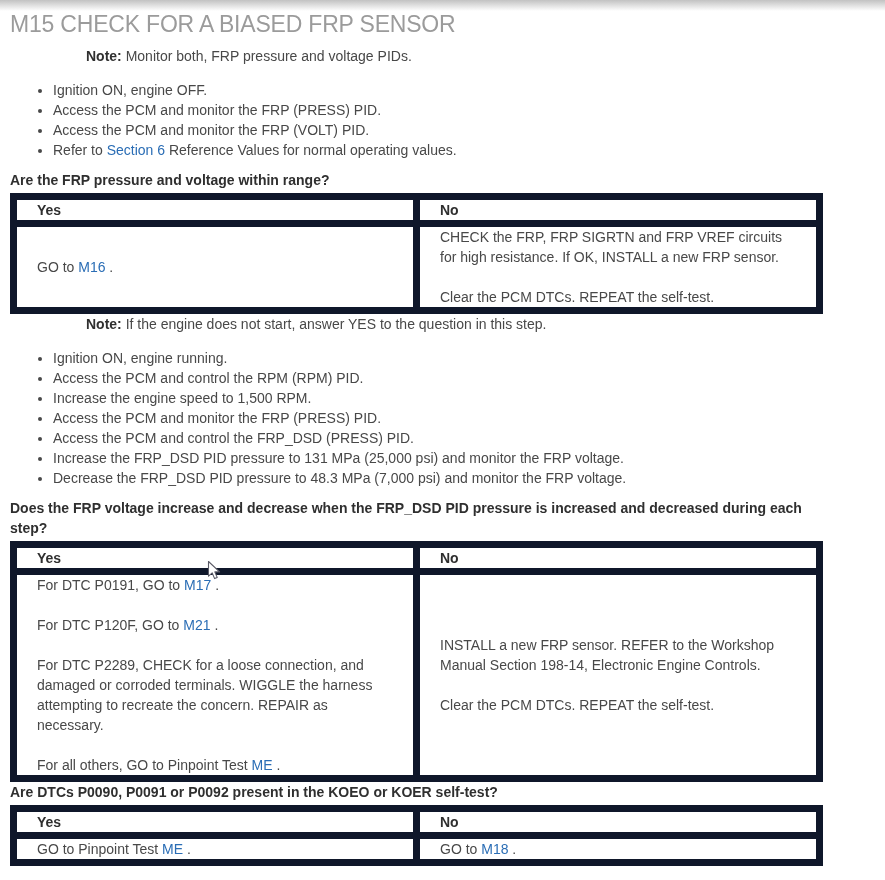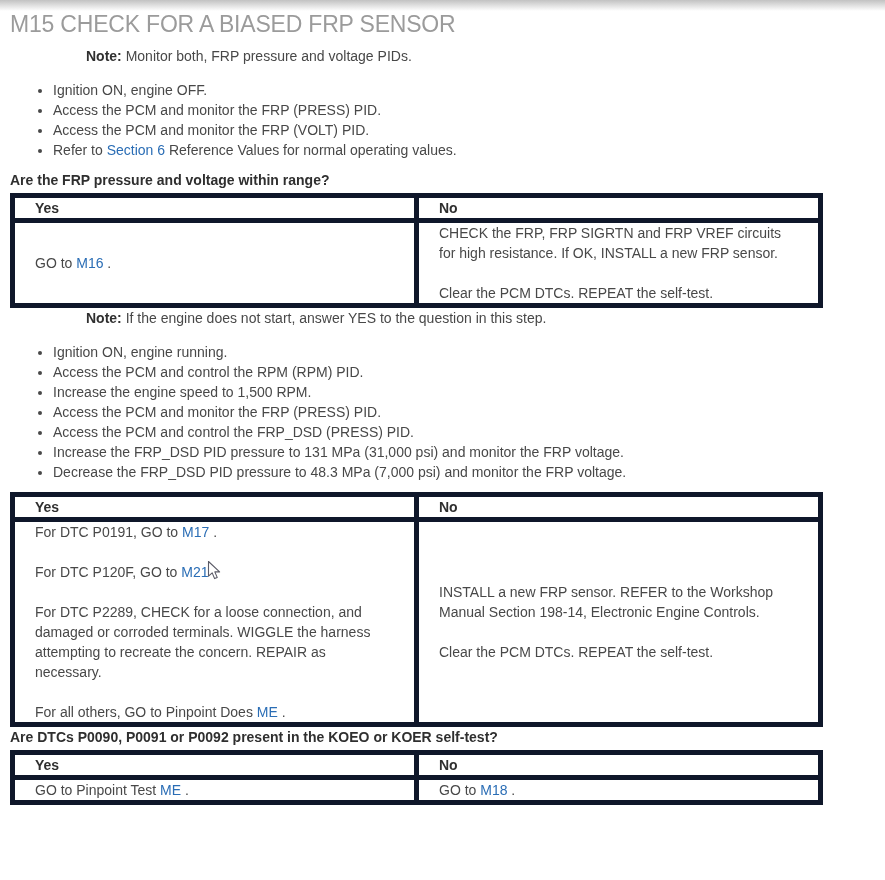--- a/index.html
+++ b/index.html
@@ -17,21 +17,21 @@
   }
   h2.hd.first{margin-top:3px;}
   h2.hd.m17{margin-top:19px;margin-bottom:9px;}
   .note{margin:0 0 14px 45px;padding-left:31px;}
   .note b{color:#303030;}
   ul.steps{margin:0 0 10px 0;padding:0 0 0 43px;list-style:disc;}
   ul.steps li{line-height:20px;}
   .question{font-weight:700;color:#2f2f2f;margin:0 0 3px 0;line-height:20px;}
   table.yn{width:813px;border-collapse:collapse;table-layout:fixed;margin:0;}
   table.yn th, table.yn td{
-    border:5px solid #0f172a;padding:0 20px;vertical-align:middle;
+    border:7px solid #0f172a;padding:0 20px;vertical-align:middle;
   }
   table.yn th{
     font-weight:700;color:#2f2f2f;text-align:left;height:20px;line-height:20px;
   }
   table.yn td{color:#484848;}
   td .cp{margin:0;line-height:20px;}
   td .cp + .cp{margin-top:20px;}
   .doclink{color:#2a6db5;text-decoration:none;cursor:pointer;}
   .cursor{position:absolute;left:207px;top:560px;width:14px;height:21px;pointer-events:none;}
 </style>
@@ -72,35 +72,36 @@
   </section>
 
   <section>
     <p class="note"><b>Note:</b><span> If the engine does not start, answer YES to the question in this step.</span></p>
     <ul class="steps">
       <li>Ignition ON, engine running.</li>
       <li>Access the PCM and control the RPM (RPM) PID.</li>
       <li>Increase the engine speed to 1,500 RPM.</li>
       <li>Access the PCM and monitor the FRP (PRESS) PID.</li>
       <li>Access the PCM and control the FRP_DSD (PRESS) PID.</li>
-      <li>Increase the FRP_DSD PID pressure to 131 MPa (31,000 psi) and monitor the FRP voltage.</li>
+      <li>Increase the FRP_DSD PID pressure to 131 MPa (25,000 psi) and monitor the FRP voltage.</li>
       <li>Decrease the FRP_DSD PID pressure to 48.3 MPa (7,000 psi) and monitor the FRP voltage.</li>
     </ul>
+    <p class="question">Does the FRP voltage increase and decrease when the FRP_DSD PID pressure is increased and decreased during each step?</p>
     <table class="yn">
       <tbody>
           <tr>
         <th>Yes</th>
         <th>No</th>
       </tr>
       <tr>
         <td>
           <p class="cp"><span>For DTC P0191, GO to </span><a class="doclink">M17</a><span> .</span></p>
           <p class="cp"><span>For DTC P120F, GO to </span><a class="doclink">M21</a><span> .</span></p>
           <p class="cp">For DTC P2289, CHECK for a loose connection, and damaged or corroded terminals. WIGGLE the harness attempting to recreate the concern. REPAIR as necessary.</p>
-          <p class="cp"><span>For all others, GO to Pinpoint Does </span><a class="doclink">ME</a><span> .</span></p>
+          <p class="cp"><span>For all others, GO to Pinpoint Test </span><a class="doclink">ME</a><span> .</span></p>
         </td>
         <td>
           <p class="cp">INSTALL a new FRP sensor. REFER to the Workshop Manual Section 198-14, Electronic Engine Controls.</p>
           <p class="cp">Clear the PCM DTCs. REPEAT the self-test.</p>
         </td>
       </tr>
     </tbody>
       </table>
   </section>
 

